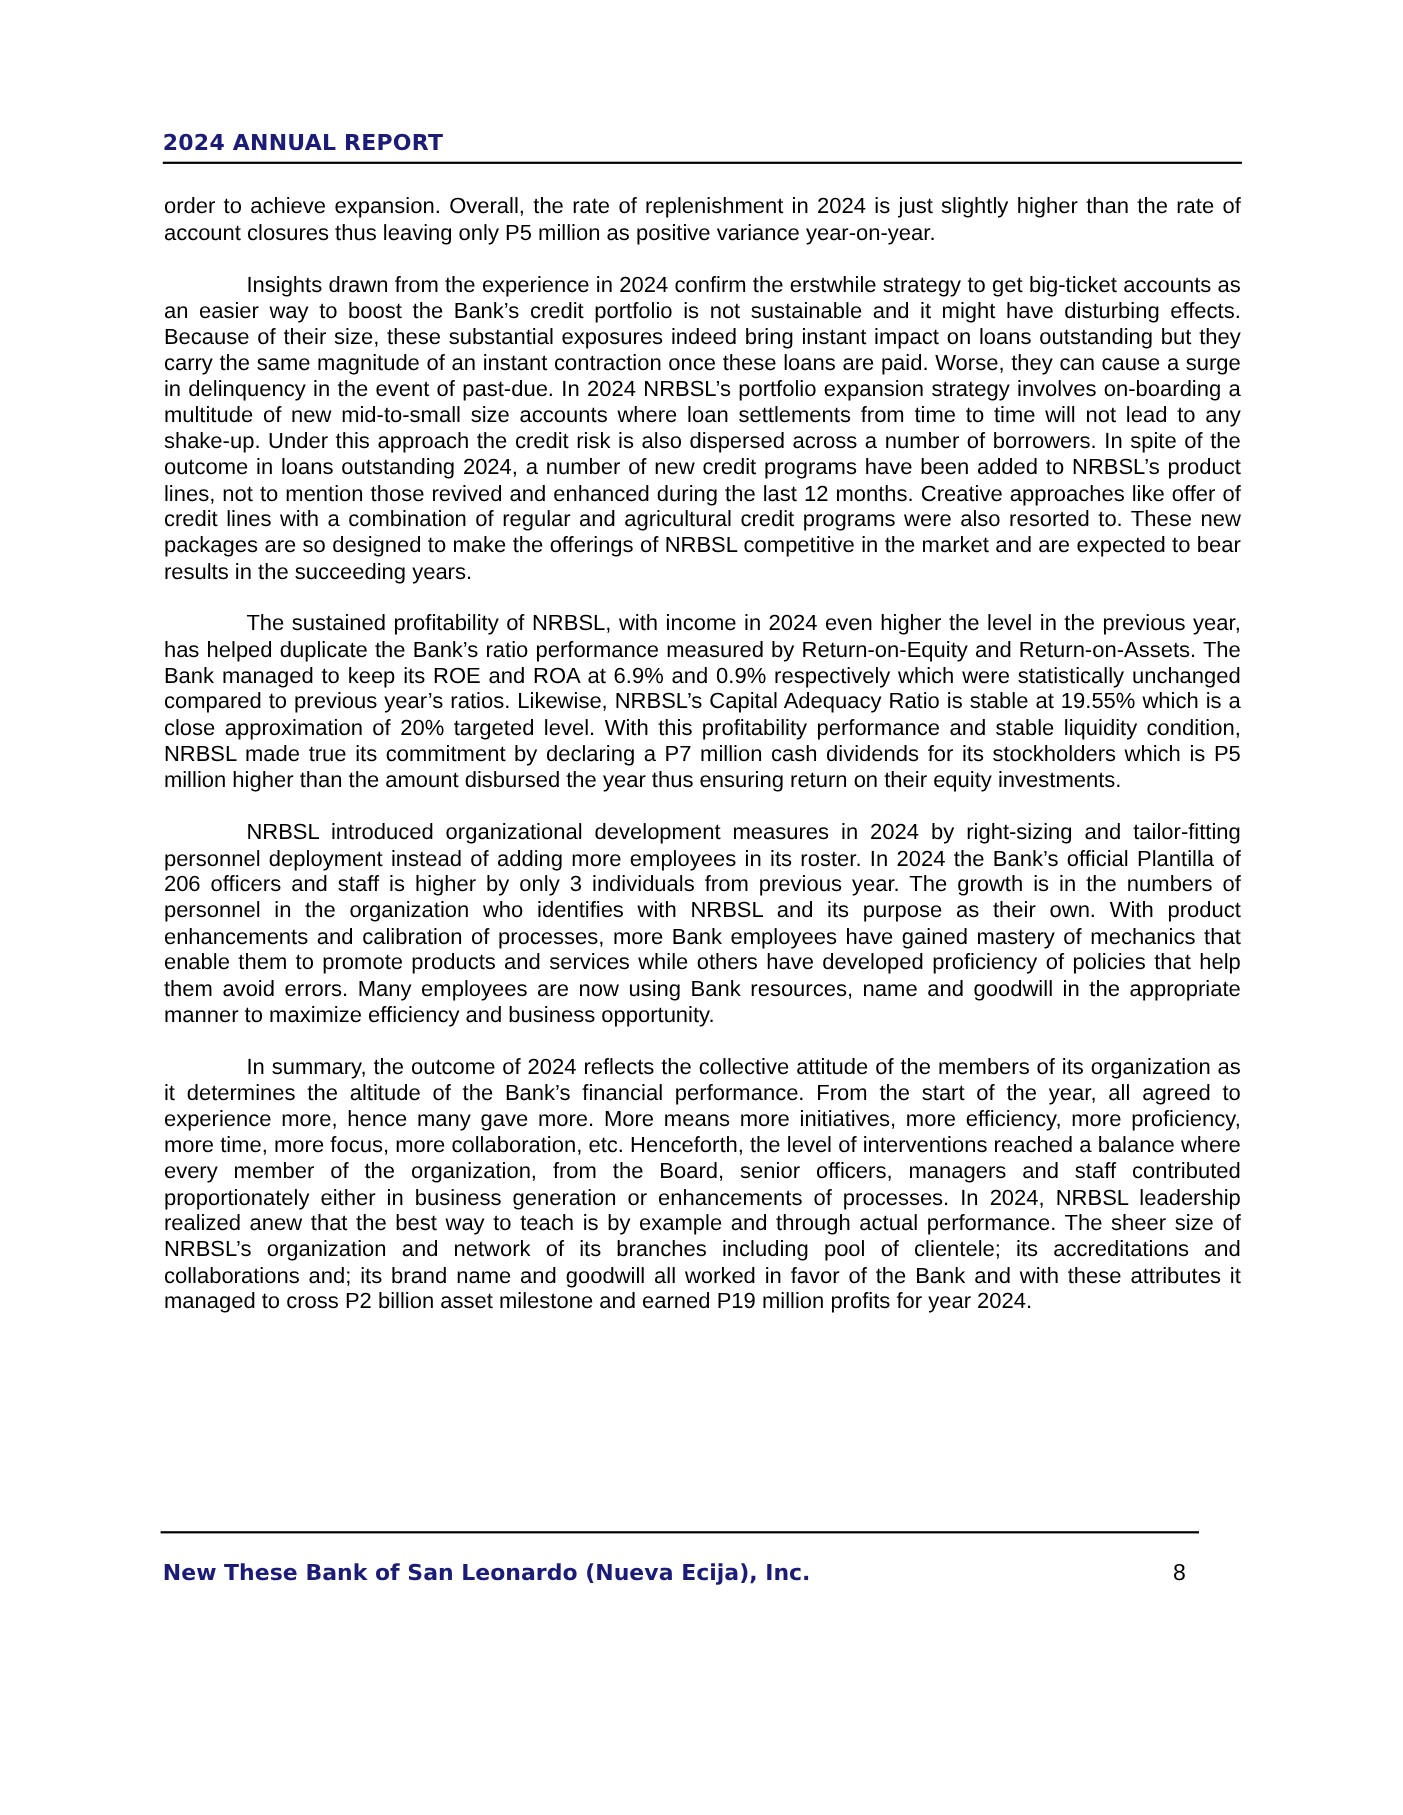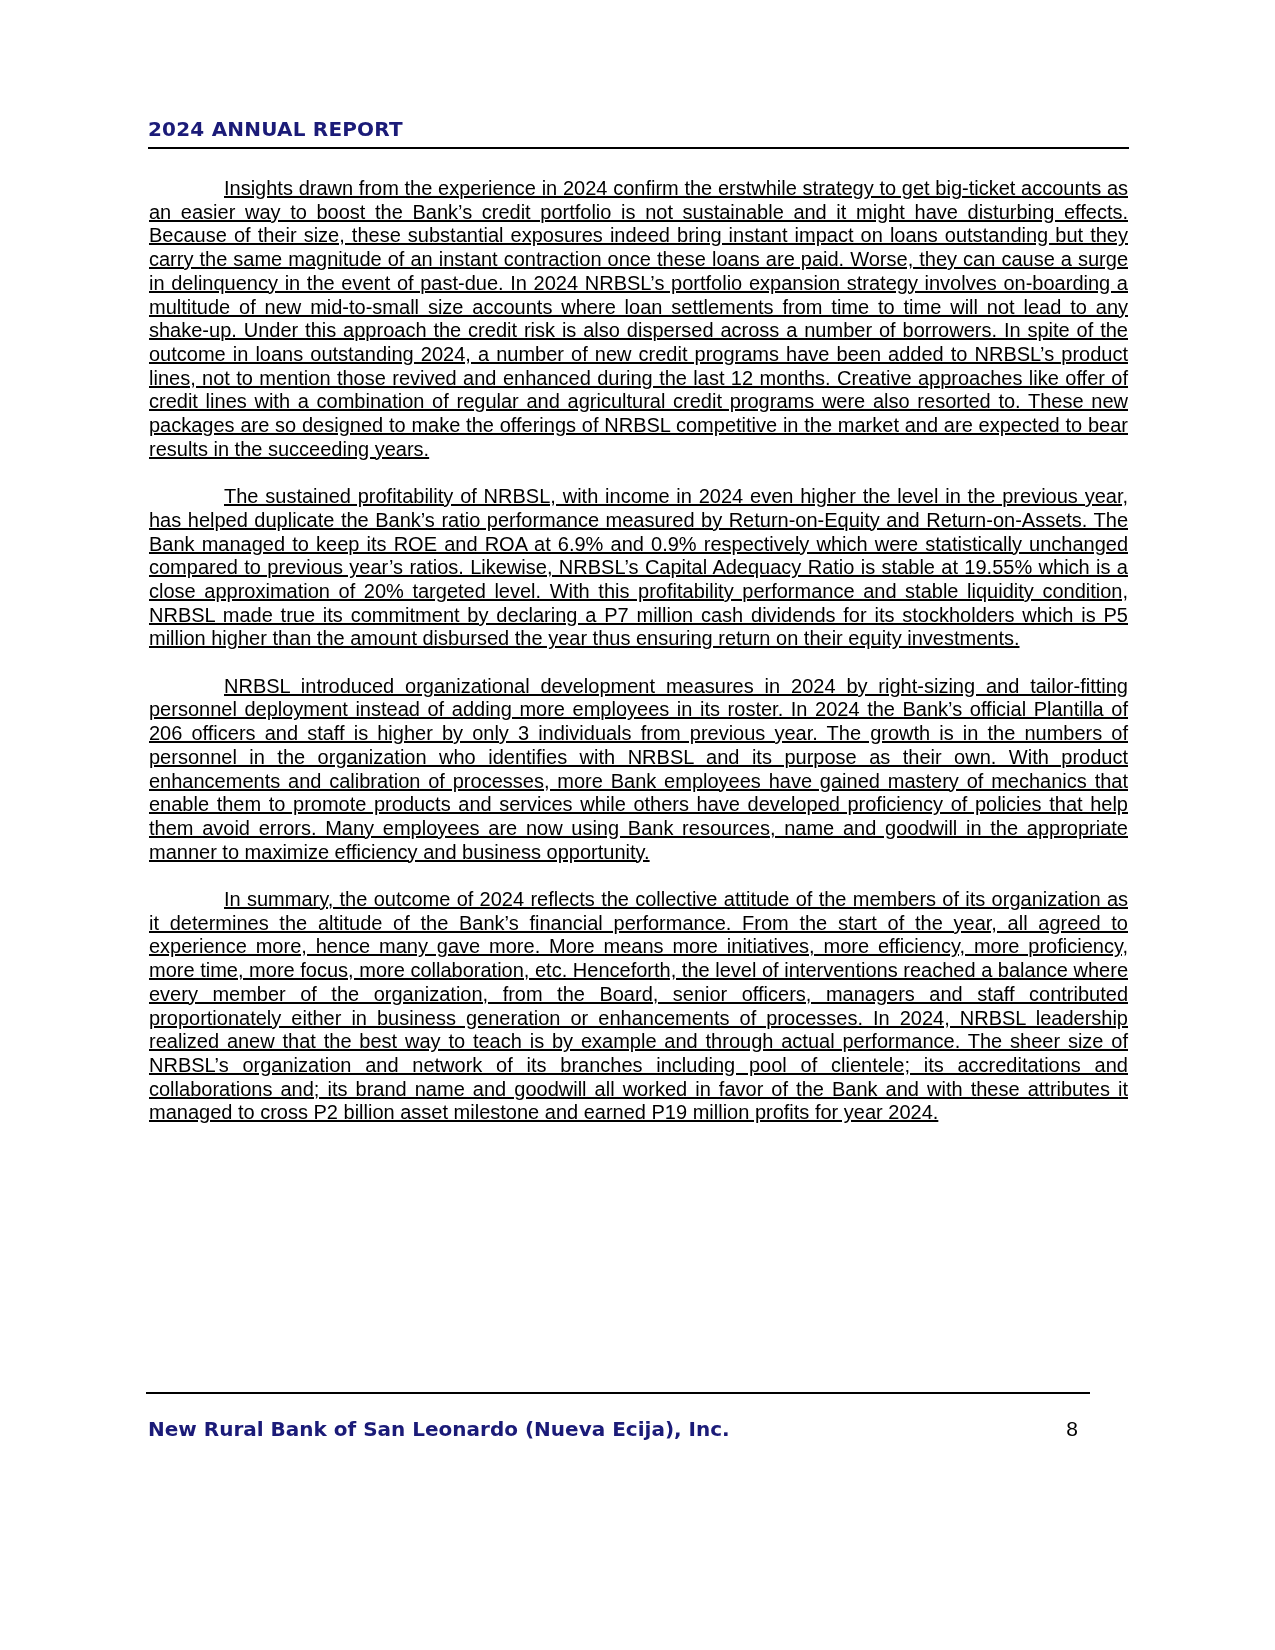--- a/index.html
+++ b/index.html
@@ -28,21 +28,21 @@
     position: absolute; left: 148px; top: 147px;
     width: 981px; height: 2px; background: #000000;
   }
   .content {
     position: absolute; left: 149px; top: 177px; width: 979px;
     font-size: 20px; line-height: 23.7px;
     color: #000000;
     text-align: justify;
   }
   .content p { margin: 0 0 23.7px 0; }
-  .content p.indent { text-indent: 75px; text-decoration: underline; }
+  .content p.indent { text-indent: 75px; }
   .footer-rule {
     position: absolute; left: 146px; top: 1392px;
     width: 944px; height: 2px; background: #000000;
   }
   .footer-row {
     position: absolute; left: 148px; top: 1416px; width: 942px;
     display: flex; justify-content: space-between; align-items: baseline;
   }
   .footer-bank {
     font-family: "DejaVu Sans", sans-serif;
@@ -61,30 +61,31 @@
 <body>
 
 <div class="page">
 
   <div class="header-title">2024 ANNUAL REPORT</div>
 
   <div class="header-rule"></div>
 
   <div class="content">
 
+      <p>order to achieve expansion.  Overall, the rate of replenishment in 2024 is just slightly higher than the rate of account closures thus leaving only P5 million as positive variance year-on-year.</p>
 
       <p class="indent">Insights drawn from the experience in 2024 confirm the erstwhile strategy to get big-ticket accounts as an easier way to boost the Bank’s credit portfolio is not sustainable and it might have disturbing effects. Because of their size, these substantial exposures indeed bring instant impact on loans outstanding but they carry the same magnitude of an instant contraction once these loans are paid. Worse, they can cause a surge in delinquency in the event of past-due. In 2024 NRBSL’s portfolio expansion strategy involves on-boarding a multitude of new mid-to-small size accounts where loan settlements from time to time will not lead to any shake-up. Under this approach the credit risk is also dispersed across a number of borrowers. In spite of the outcome in loans outstanding 2024, a number of new credit programs have been added to NRBSL’s product lines, not to mention those revived and enhanced during the last 12 months. Creative approaches like offer of credit lines with a combination of regular and agricultural credit programs were also resorted to. These new packages are so designed to make the offerings of NRBSL competitive in the market and are expected to bear results in the succeeding years.</p>
 
       <p class="indent">The sustained profitability of NRBSL, with income in 2024 even higher the level in the previous year, has helped duplicate the Bank’s ratio performance measured by Return-on-Equity and Return-on-Assets. The Bank managed to keep its ROE and ROA at 6.9% and 0.9% respectively which were statistically unchanged compared to previous year’s ratios. Likewise, NRBSL’s Capital Adequacy Ratio is stable at 19.55% which is a close approximation of 20% targeted level.  With this profitability performance and stable liquidity condition, NRBSL made true its commitment by declaring a P7 million cash dividends for its stockholders which is P5 million higher than the amount disbursed the year thus ensuring return on their equity investments.</p>
 
       <p class="indent">NRBSL introduced organizational development measures in 2024 by right-sizing and tailor-fitting personnel deployment instead of adding more employees in its roster. In 2024 the Bank’s official Plantilla of 206 officers and staff is higher by only 3 individuals from previous year. The growth is in the numbers of personnel in the organization who identifies with NRBSL and its purpose as their own. With product enhancements and calibration of processes, more Bank employees have gained mastery of mechanics that enable them to promote products and services while others have developed proficiency of policies that help them avoid errors. Many employees are now using Bank resources, name and goodwill in the appropriate manner to maximize efficiency and business opportunity.</p>
 
       <p class="indent">In summary, the outcome of 2024 reflects the collective attitude of the members of its organization as it determines the altitude of the Bank’s financial performance.  From the start of the year, all agreed to experience more, hence many gave more. More means more initiatives, more efficiency, more proficiency, more time, more focus, more collaboration, etc. Henceforth, the level of interventions reached a balance where every member of the organization, from the Board, senior officers, managers and staff contributed proportionately either in business generation or enhancements of processes. In 2024, NRBSL leadership realized anew that the best way to teach is by example and through actual performance. The sheer size of NRBSL’s organization and network of its branches including pool of clientele; its accreditations and collaborations and; its brand name and goodwill all worked in favor of the Bank and with these attributes it managed to cross P2 billion asset milestone and earned P19 million profits for year 2024.</p>
     </div>
 
   <div class="footer-rule"></div>
 
   <div class="footer-row">
-    <span class="footer-bank">New Rural Bank of San Leonardo (Nueva Ecija), Inc.</span>
+    <span class="footer-bank">New These Bank of San Leonardo (Nueva Ecija), Inc.</span>
     <span class="footer-page">8</span>
   </div>
 
 </div>
 
 </body></html>

